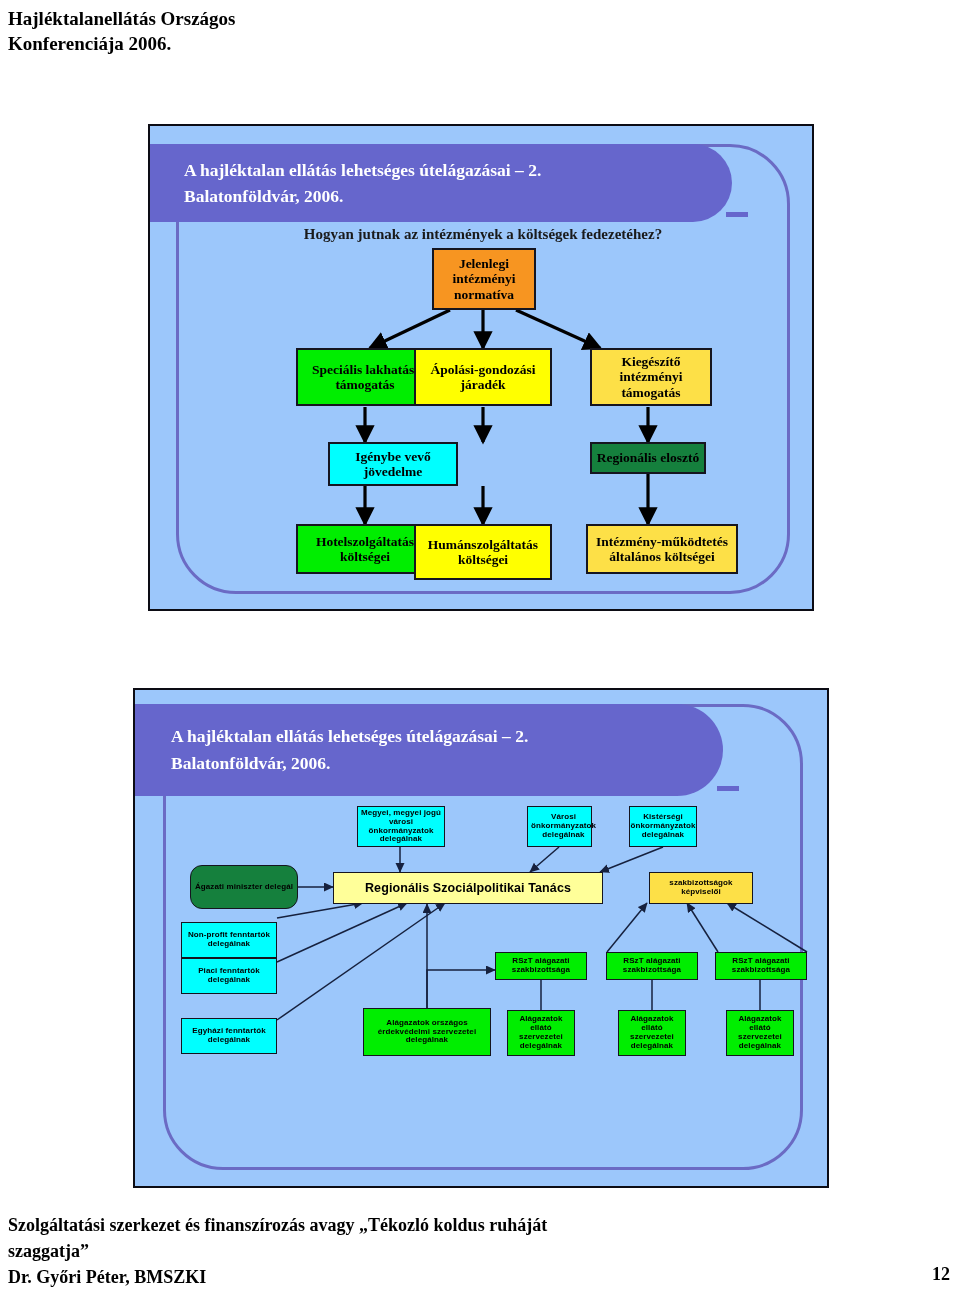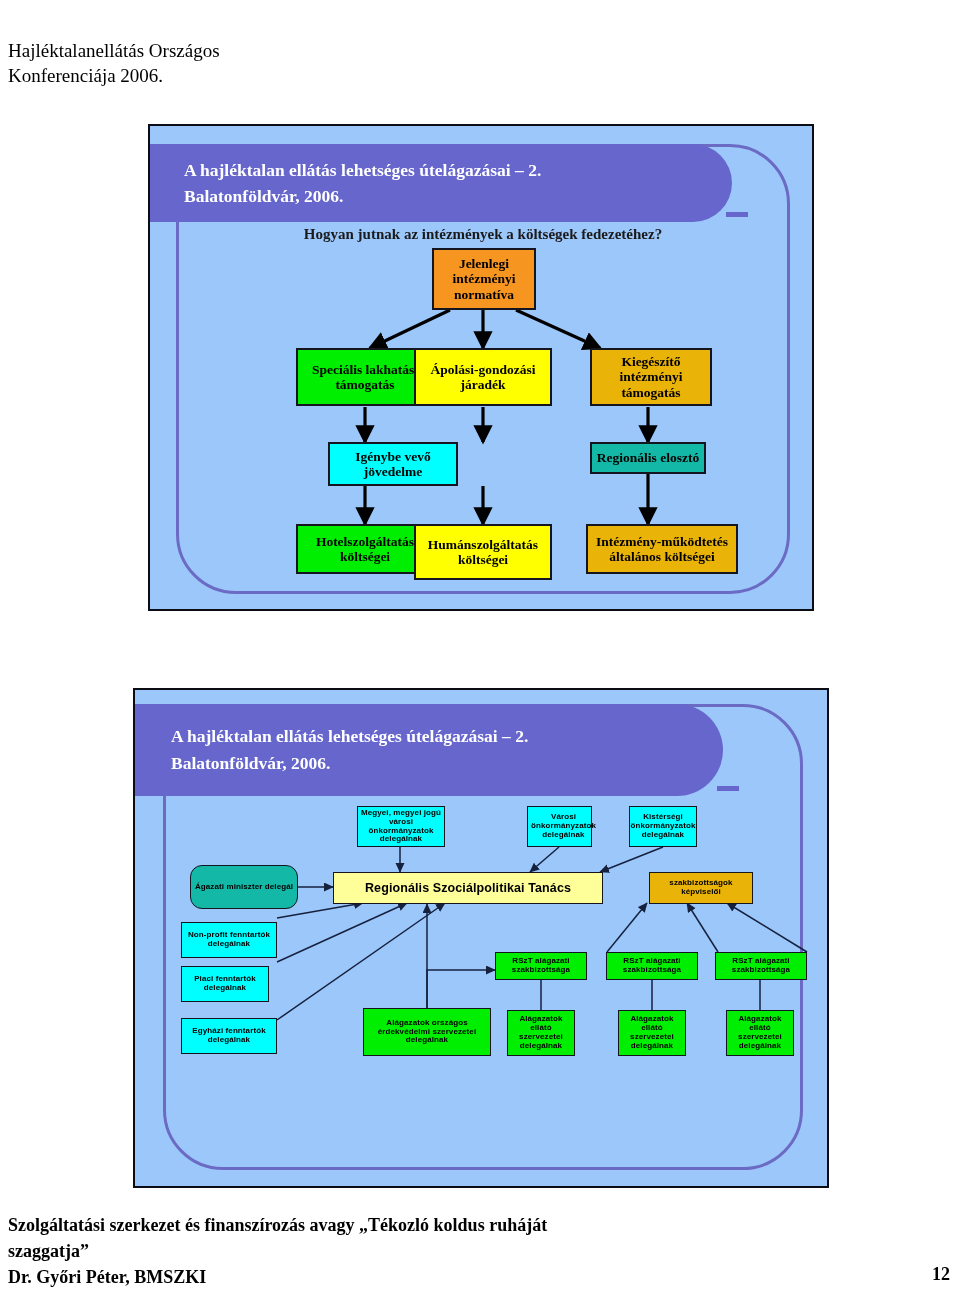--- a/index.html
+++ b/index.html
@@ -4,21 +4,21 @@
 <style>
   html,body{margin:0;padding:0;background:#ffffff;}
   body{
     width:960px;height:1295px;position:relative;overflow:hidden;
     font-family:"Liberation Serif", serif;
     color:#000;
   }
   .doc-header{
     position:absolute;left:8px;top:6px;width:600px;
     font-family:"Liberation Serif", serif;
-    font-weight:normal;font-size:19px;line-height:25px;color:#000;margin-top:32px;
+    font-weight:bold;font-size:19px;line-height:25px;color:#000;
   }
 
   
   .slide{position:absolute;background:#9CC7FB;border:2px solid #0c0c14;box-sizing:border-box;}
   .slide-frame{
     position:absolute;border:3px solid #6B6BC4;border-radius:60px;
     box-sizing:border-box;pointer-events:none;
   }
   .banner{
     position:absolute;background:#6666CC;color:#ffffff;
@@ -35,23 +35,23 @@
 
   
   .node{
     position:absolute;box-sizing:border-box;border:2px solid #15151f;
     display:flex;align-items:center;justify-content:center;text-align:center;
     font-weight:bold;line-height:1.12;
   }
   .n-orange{background:#F79521;}
   .n-green{background:#00EE00;}
   .n-yellow{background:#FFFF00;}
-  .n-pink{background:#eab308;}
+  .n-pink{background:#fde047;}
   .n-cyan{background:#00FFFF;}
-  .n-peach{background:#14b8a6;}
+  .n-peach{background:#15803d;}
   .n-lemon{background:#FFFF99;}
 
   .s1 .node{font-size:13.5px;font-family:"Liberation Serif",serif;}
 
   
   .s2 .node{font-family:"Liberation Sans",sans-serif;font-size:8px;border:1px solid #15151f;letter-spacing:.1px;}
   .s2 .node.big{font-size:12.5px;}
 
   svg.edges{position:absolute;left:0;top:0;overflow:visible;}
 
@@ -187,21 +187,21 @@
   <div class="node n-cyan" style="left:494px;top:116px;width:68px;height:41px;">Kistérségi önkormányzatok delegálnak</div>
 
   <div class="node n-peach" style="left:55px;top:175px;width:108px;height:44px;border-radius:12px;">Ágazati miniszter delegál</div>
 
   <div class="node n-lemon big" style="left:198px;top:182px;width:270px;height:32px;">Regionális Szociálpolitikai Tanács</div>
 
   <div class="node n-pink" style="left:514px;top:182px;width:104px;height:32px;">szakbizottságok képviselői</div>
 
   <div class="node n-cyan" style="left:46px;top:232px;width:96px;height:36px;">Non-profit fenntartók delegálnak</div>
 
-  <div class="node n-cyan" style="left:46px;top:276px;width:88px;height:36px;">Piaci fenntartók delegálnak</div>
+  <div class="node n-cyan" style="left:46px;top:268px;width:96px;height:36px;">Piaci fenntartók delegálnak</div>
 
   <div class="node n-cyan" style="left:46px;top:328px;width:96px;height:36px;">Egyházi fenntartók delegálnak</div>
 
   <div class="node n-green" style="left:228px;top:318px;width:128px;height:48px;">Alágazatok országos érdekvédelmi szervezetei delegálnak</div>
 
   <div class="node n-green" style="left:360px;top:262px;width:92px;height:28px;">RSzT alágazati szakbizottsága</div>
 
   <div class="node n-green" style="left:471px;top:262px;width:92px;height:28px;">RSzT alágazati szakbizottsága</div>
 
   <div class="node n-green" style="left:580px;top:262px;width:92px;height:28px;">RSzT alágazati szakbizottsága</div>

